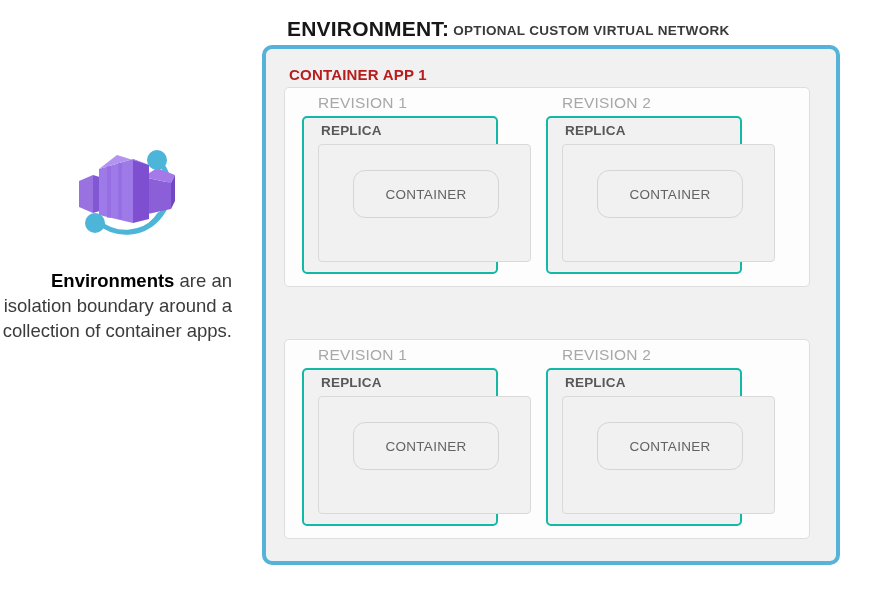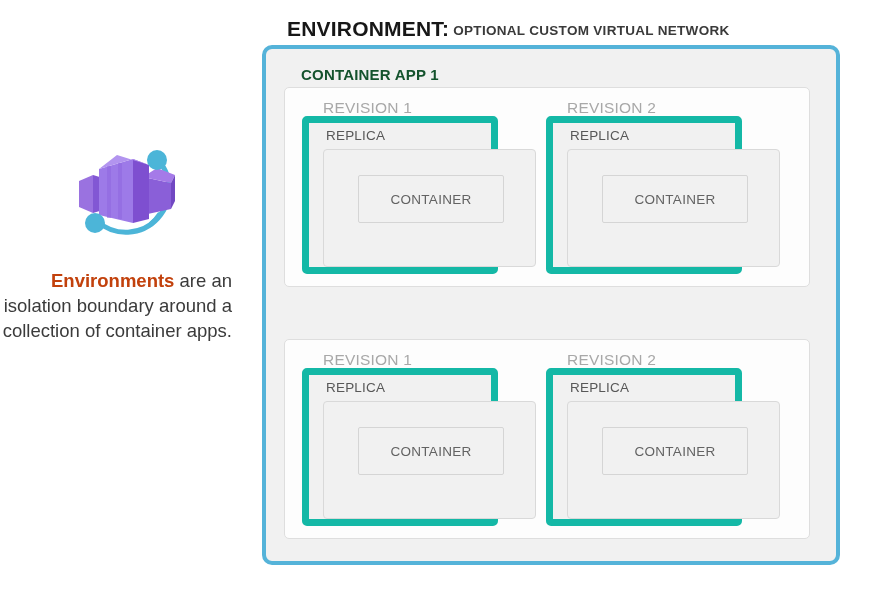--- a/index.html
+++ b/index.html
@@ -27,21 +27,21 @@
   #caption{
     margin-top:18px;
     width:232px;
     padding-right:20px;
     text-align:right;
     font-size:18.5px;
     line-height:25px;
     color:#3b3b3b;
     font-family:"Liberation Sans", sans-serif;
   }
-  #caption b{ color:#c2410c; font-weight:bold; }
+  #caption b{ color:#000000; font-weight:bold; }
 
   
   #env-title{
     position:absolute;
     left:287px; top:17px;
     white-space:nowrap;
   }
   #env-title .t-main{
     font-size:21px;
     font-weight:bold;
@@ -78,35 +78,35 @@
     background:#fdfdfd;
     border:1px solid #dedede;
     border-radius:5px;
     box-sizing:border-box;
   }
   #container-app-1{ top:38px; height:200px; }
   #container-app-2{ top:290px; height:200px; }
 
   .app-label{
     position:absolute;
-    left:16px; top:-22px;
+    left:4px; top:-22px;
     font-size:15px;
     font-weight:bold;
     letter-spacing:.2px;
-    color:#14532d;
+    color:#b91c1c;
     white-space:nowrap;
   }
 
   .revision{
     position:absolute;
     top:28px;
     width:196px;
     height:158px;
     background:#f1f1f1;
-    border:7px solid #14b8a6;
+    border:2px solid #14b8a6;
     border-radius:5px;
     box-sizing:border-box;
   }
   .revision.col-1{ left:17px; }
   .revision.col-2{ left:261px; }
 
   .rev-label{
     position:absolute;
     left:14px; top:-24px;
     font-size:15.5px;
@@ -126,30 +126,31 @@
     border-radius:4px;
     box-sizing:border-box;
   }
   .replica-label{
     position:absolute;
     left:2px; top:-22px;
     font-size:13.5px;
     color:#585858;
     letter-spacing:.2px;
     white-space:nowrap;
+    font-weight:bold;
   }
 
   .container-box{
     position:absolute;
     left:34px; top:25px;
     width:146px;
     height:48px;
     background:#f1f1f1;
     border:1px solid #d5d5d5;
-    border-radius:2px;
+    border-radius:12px;
     display:flex;
     align-items:center;
     justify-content:center;
     box-sizing:border-box;
   }
   .container-box span{
     font-size:13.5px;
     color:#636363;
     letter-spacing:.3px;
   }

